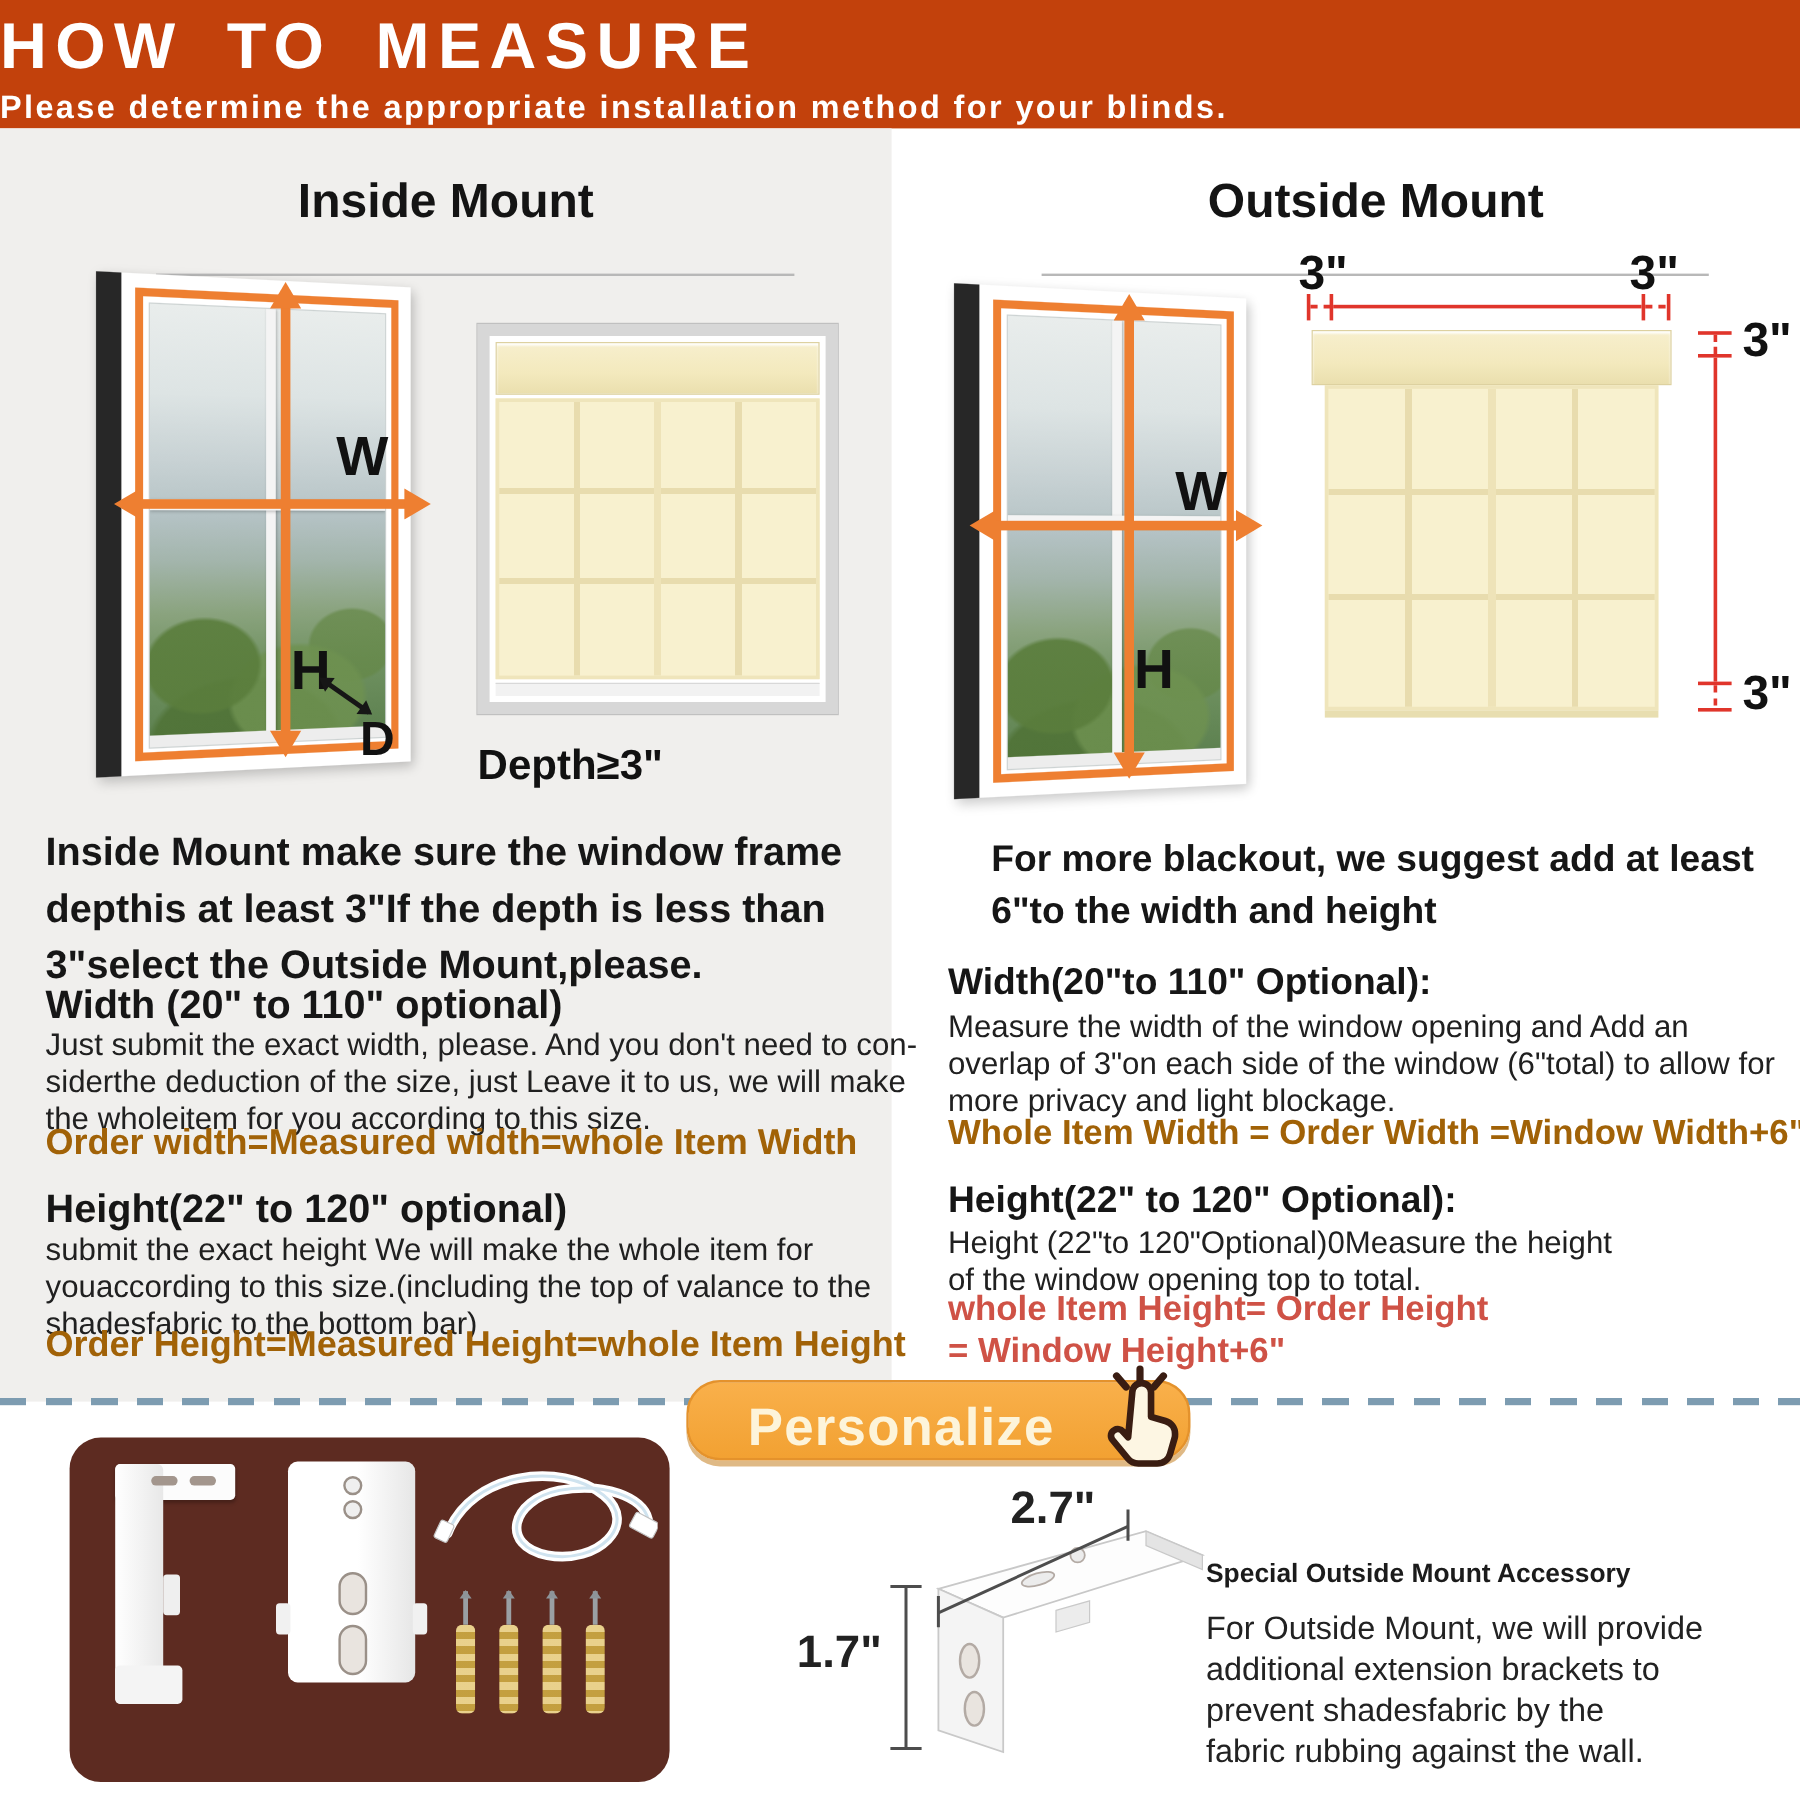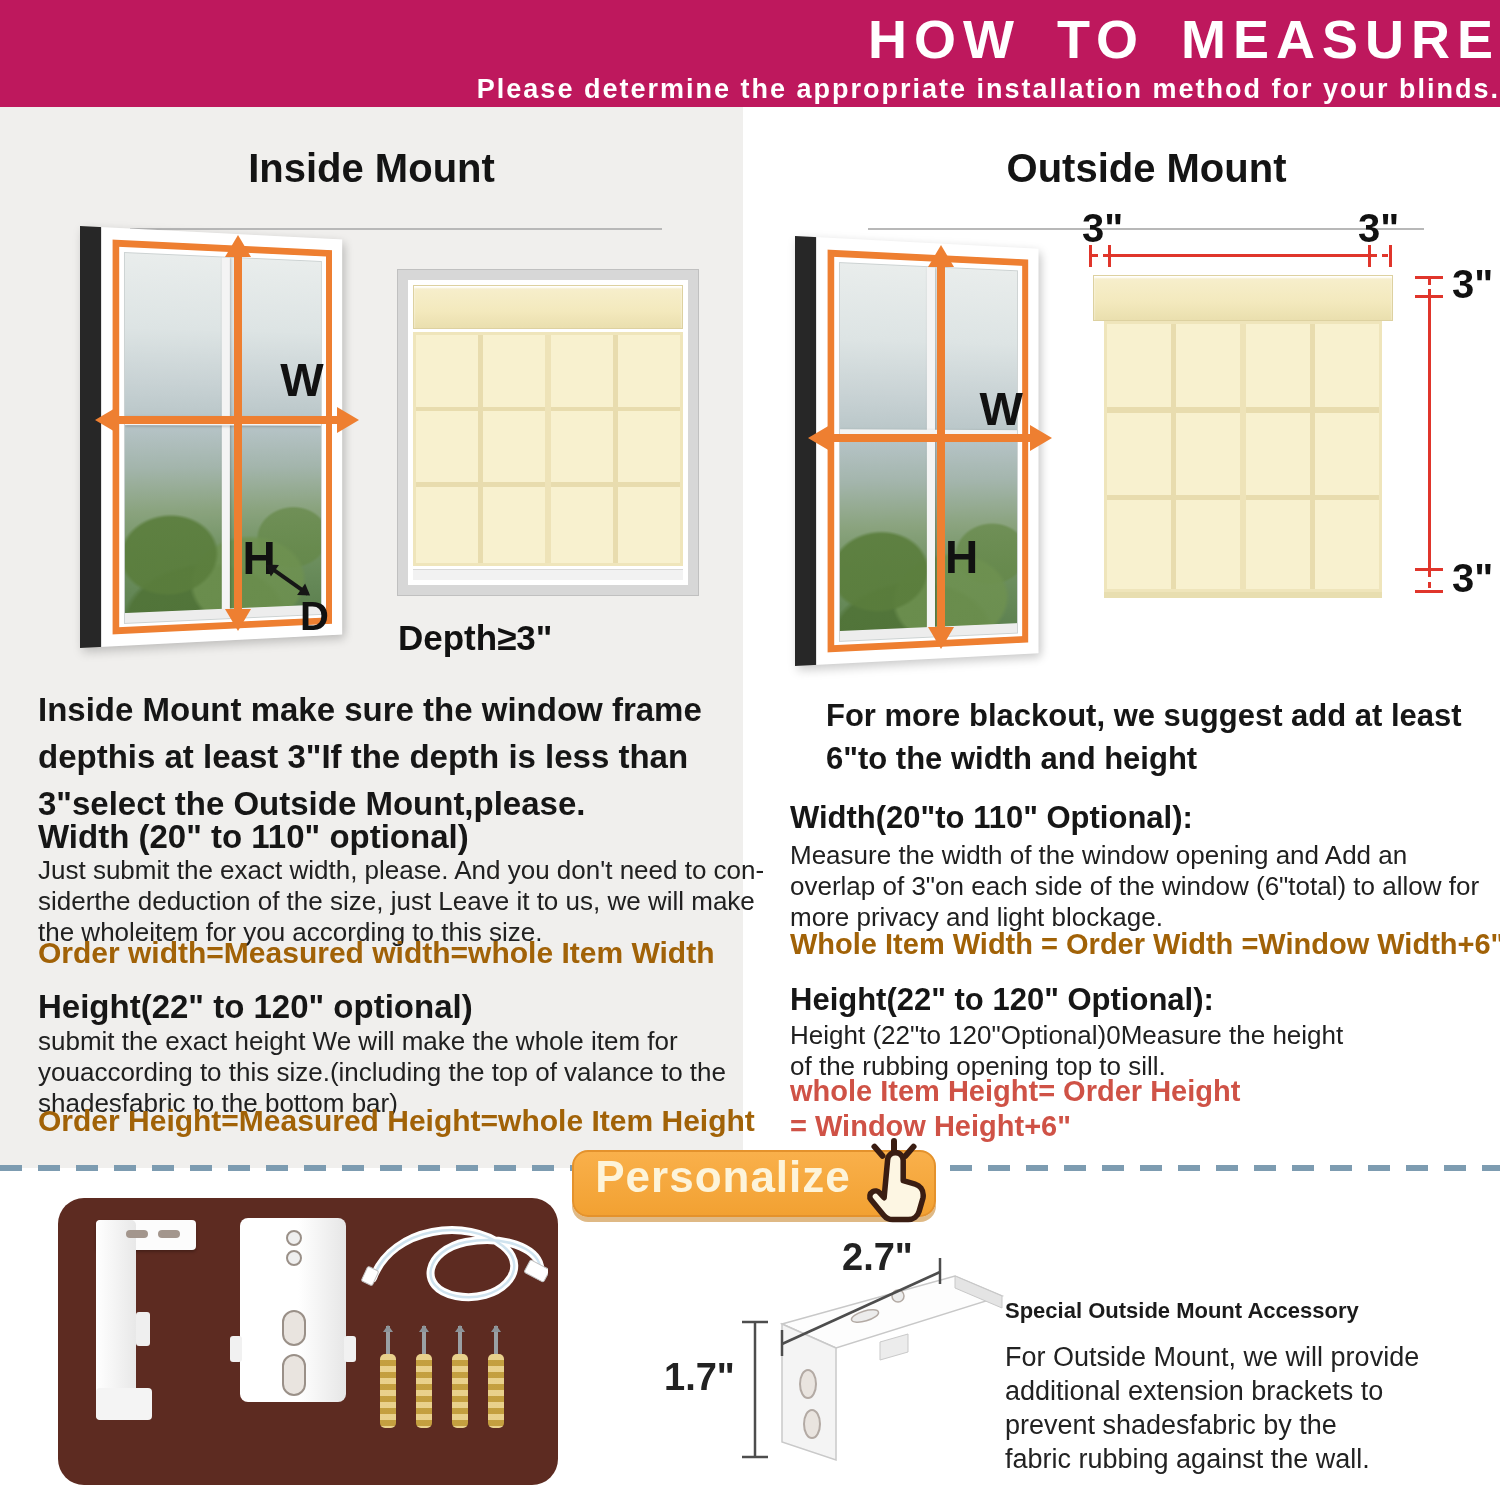--- a/index.html
+++ b/index.html
@@ -2,21 +2,21 @@
 <html><head>
 <meta charset="utf-8">
 <style>
   html,body{margin:0;padding:0;background:#fff}
   #stage{position:relative;width:1500px;height:1500px;background:#ffffff;overflow:hidden;
          font-family:"Liberation Sans",sans-serif;color:#151515}
   .abs{position:absolute}
   .nowrap{white-space:nowrap}
 
   
-  .header{left:0;top:0;width:1500px;height:107px;background:#be185d;text-align:right}
+  .header{left:0;top:0;width:1500px;height:107px;background:#c2410c;text-align:left}
   .header .title{padding-top:8px;font-size:54px;font-weight:800;color:#fff;letter-spacing:7px;word-spacing:14px}
   .header .sub{font-size:27px;font-weight:700;color:#fff;letter-spacing:2px;margin-top:4px}
 
   
   .left-panel{left:0;top:107px;width:743px;height:1061px;background:#f0efed}
   .col-h{font-size:40px;font-weight:700;text-align:center;color:#141414}
   .in-h{left:0;top:146px;width:743px}
   .out-h{left:743px;top:146px;width:807px}
   .hr{height:2px;background:#b8b8b8}
   .in-hr{left:130px;top:228px;width:532px}
@@ -75,23 +75,23 @@
   .bi2{font-size:31px;font-weight:700;line-height:43px;color:#161616}
   .sec-h{font-size:33px;font-weight:700;color:#161616}
   .sec-h2{font-size:31px;font-weight:700;color:#161616}
   .body-t{font-size:26px;line-height:31px;color:#202020}
   .rule{font-size:30px;font-weight:700;color:#a16207}
   .rule2{font-size:29px;font-weight:700;line-height:35px;color:#cf5246}
 
   
   .dash-line{left:0;top:1165px;width:1500px;height:6px;
     background:repeating-linear-gradient(90deg,#7d9cb1 0 22px,transparent 22px 38px)}
-  .p-btn{left:572px;top:1150px;width:364px;height:67px;border-radius:16px;
+  .p-btn{left:572px;top:1150px;width:420px;height:67px;border-radius:28px;
     background:linear-gradient(180deg,#f9b04b,#f2a132);border:2px solid #e4922c;box-sizing:border-box;
-    box-shadow:0 5px 0 rgba(197,128,33,.55);display:flex;align-items:flex-start;justify-content:center;cursor:pointer}
+    box-shadow:0 5px 0 rgba(197,128,33,.55);display:flex;align-items:flex-end;justify-content:center;cursor:pointer}
   .p-btn span{font-size:44px;font-weight:700;color:#fdf4da;padding-right:62px;letter-spacing:1px}
   .hand{position:absolute;right:-6px;top:-18px;width:92px;height:92px}
 
   .pkg{left:58px;top:1198px;width:500px;height:287px;background:#5d2b21;border-radius:26px}
   .pkg-cap{position:absolute;left:90px;top:222px;width:320px;text-align:center;
            font-size:30px;font-weight:700;color:#fff;letter-spacing:1px}
   
   .lb{position:absolute;left:38px;top:22px;width:100px;height:200px}
   .lb .v{position:absolute;left:0;top:0;width:40px;height:200px;background:linear-gradient(90deg,#ffffff,#e8e8e8);border-radius:5px}
   .lb .t{position:absolute;left:0;top:0;width:100px;height:30px;background:#fcfcfc;border-radius:4px;box-shadow:0 2px 3px rgba(0,0,0,.25)}
@@ -231,21 +231,21 @@
   <div class="abs sec-h2 nowrap" style="left:790px;top:800px">Width(20"to 110" Optional):</div>
   <div class="abs" style="left:790px;top:840px">
     <div class="body-t nowrap">Measure the width of the window opening and Add an</div>
     <div class="body-t nowrap">overlap of 3"on each side of the window (6"total) to allow for</div>
     <div class="body-t nowrap">more privacy and light blockage.</div>
   </div>
   <div class="abs rule nowrap" style="left:790px;top:928px;font-size:29px">Whole Item Width = Order Width =Window Width+6"</div>
   <div class="abs sec-h2 nowrap" style="left:790px;top:982px">Height(22" to 120" Optional):</div>
   <div class="abs" style="left:790px;top:1020px">
     <div class="body-t nowrap">Height (22"to 120"Optional)0Measure the height</div>
-    <div class="body-t nowrap">of the rubbing opening top to sill.</div>
+    <div class="body-t nowrap">of the window opening top to total.</div>
   </div>
   <div class="abs" style="left:790px;top:1074px">
     <div class="rule2 nowrap">whole Item Height= Order Height</div>
     <div class="rule2 nowrap">= Window Height+6"</div>
   </div>
 
   <div class="abs dash-line"></div>
 
   <div class="abs p-btn">
     <span>Personalize</span>

